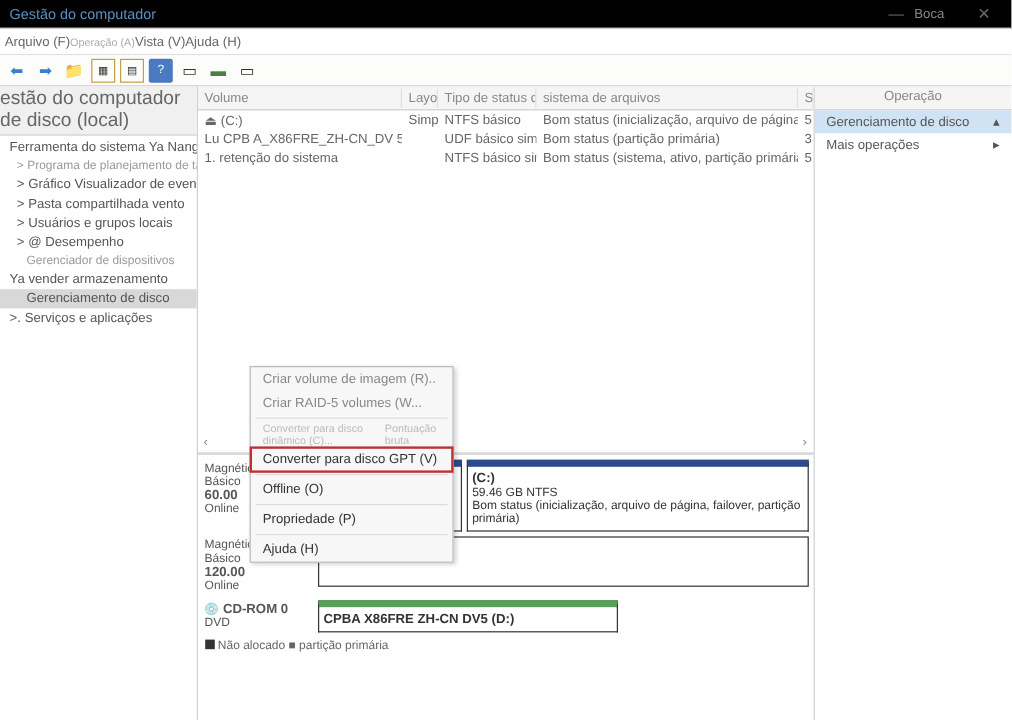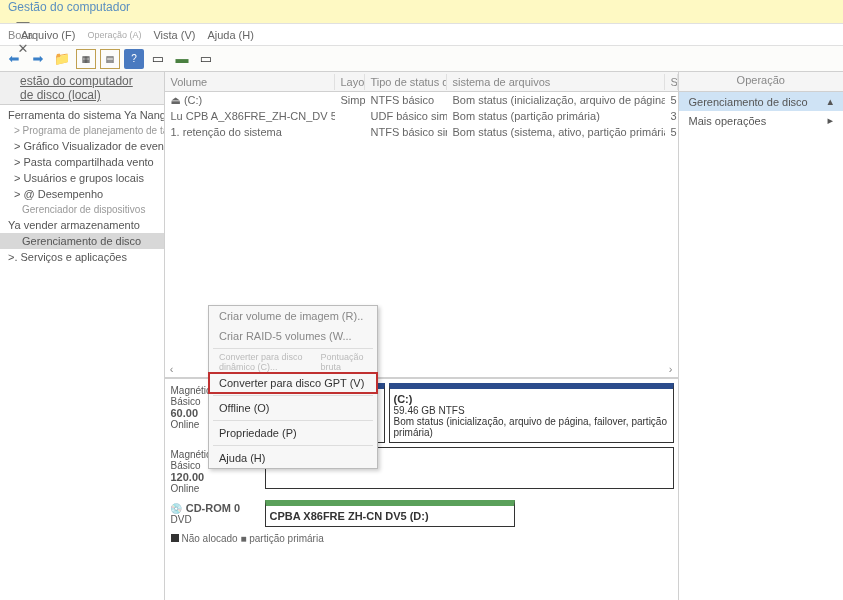--- a/index.html
+++ b/index.html
@@ -1,29 +1,29 @@
 <!DOCTYPE html>
 <html><head>
 <meta charset="utf-8">
 <style>
 * { margin: 0; padding: 0; box-sizing: border-box; font-family: 'Segoe UI', Tahoma, sans-serif; }
 body { background: #fff; font-size: 11px; color: #333; width: 843px; height: 600px; overflow: hidden; }
-.titlebar { height: 24px; display: flex; padding: 0 8px; background: #fef9c3; border-bottom: 1px solid #e0e0e0; flex-direction: column; }
+.titlebar { height: 24px; display: flex; align-items: center; padding: 0 8px; background: #000000; border-bottom: 1px solid #e0e0e0; }
 .titlebar .title { color: #5a8fc0; font-size: 12px; }
 .titlebar .spacer { flex: 1; }
 .titlebar .ctl { width: 30px; text-align: center; color: #666; cursor: pointer; font-size: 13px; }
 .titlebar .boca { color: #888; font-size: 11px; margin-right: 18px;}
-.menubar { height: 22px; display: flex; align-items: center; padding: 0 21px; background: #fff; border-bottom: 1px solid #e0e0e0; font-size: 11px; color: #666; gap: 12px; }
+.menubar { height: 22px; display: flex; align-items: center; padding: 0 4px; background: #fff; border-bottom: 1px solid #e0e0e0; font-size: 11px; color: #666; }
 .menubar .m-item { cursor: pointer; }
 .menubar .sub { font-size: 9px; color: #aaa; }
 .toolbar { height: 26px; display: flex; align-items: center; padding: 0 4px; gap: 4px; background: #fcfcfa; border-bottom: 1px solid #d0d0d0; }
 .toolbar .tbtn { width: 20px; height: 20px; display:flex; align-items:center; justify-content:center; cursor:pointer; font-size:13px; }
 .main { display: flex; height: 528px; }
 .left { width: 165px; border-right: 1px solid #d0d0d0; overflow: hidden; }
-.left-hdr { background: #f0f0f0; padding: 2px 20px; font-size: 12px; color: #666; border-bottom: 1px solid #d0d0d0; text-decoration: underline; }
+.left-hdr { background: #f0f0f0; padding: 2px 0; font-size: 16px; color: #666; border-bottom: 1px solid #d0d0d0; }
 .tree { padding: 2px 0; font-size: 11px; }
 .tree .node { padding: 2px 4px 2px 8px; color: #555; cursor: pointer; white-space: nowrap; overflow: hidden; }
 .tree .node.sub1 { padding-left: 14px; }
 .tree .node.sub2 { padding-left: 22px; }
 .tree .node.small { font-size: 10px; color: #999; }
 .tree .node.sel { background: #d8d8d8; }
 .center { flex: 1; display: flex; flex-direction: column; border-right: 1px solid #d0d0d0; }
 .vol-hdr { height: 20px; display: flex; background: #f5f5f5; border-bottom: 1px solid #d0d0d0; color: #888; font-size: 11px; align-items: center; }
 .vol-hdr .col { padding: 2px 6px; border-right: 1px solid #e0e0e0; overflow:hidden; white-space:nowrap;}
 .vol-rows .row { display: flex; height: 16px; align-items: center; color: #666; font-size: 11px; }

